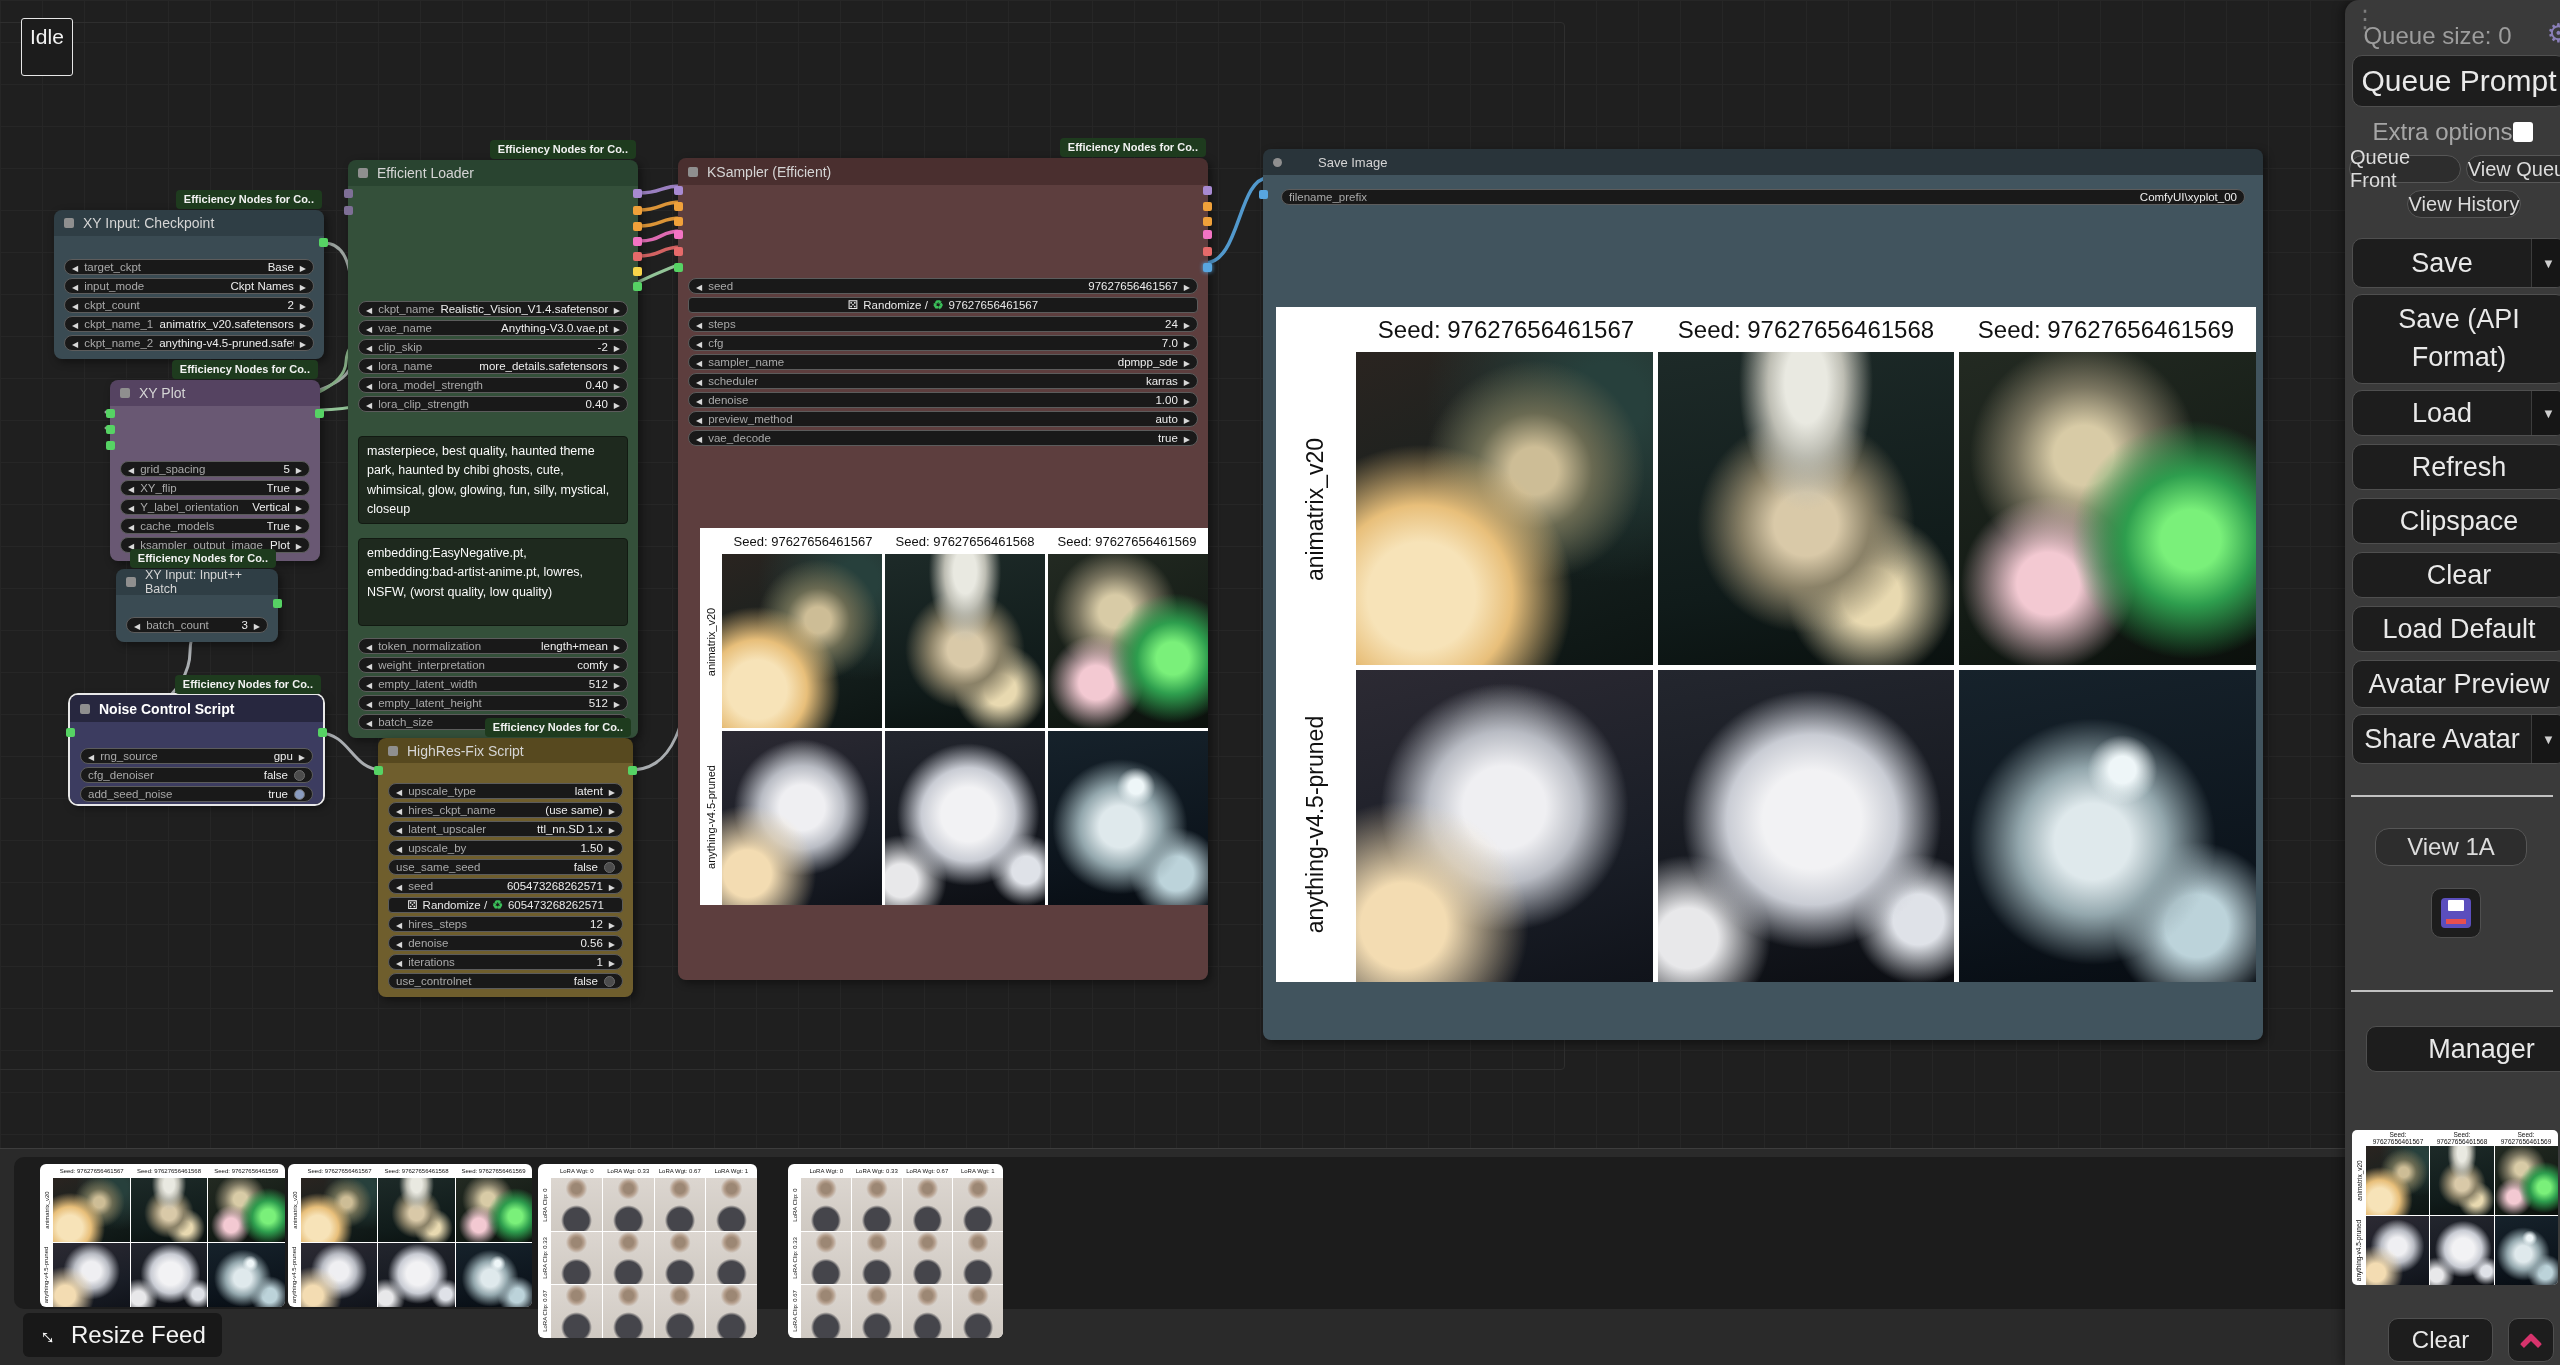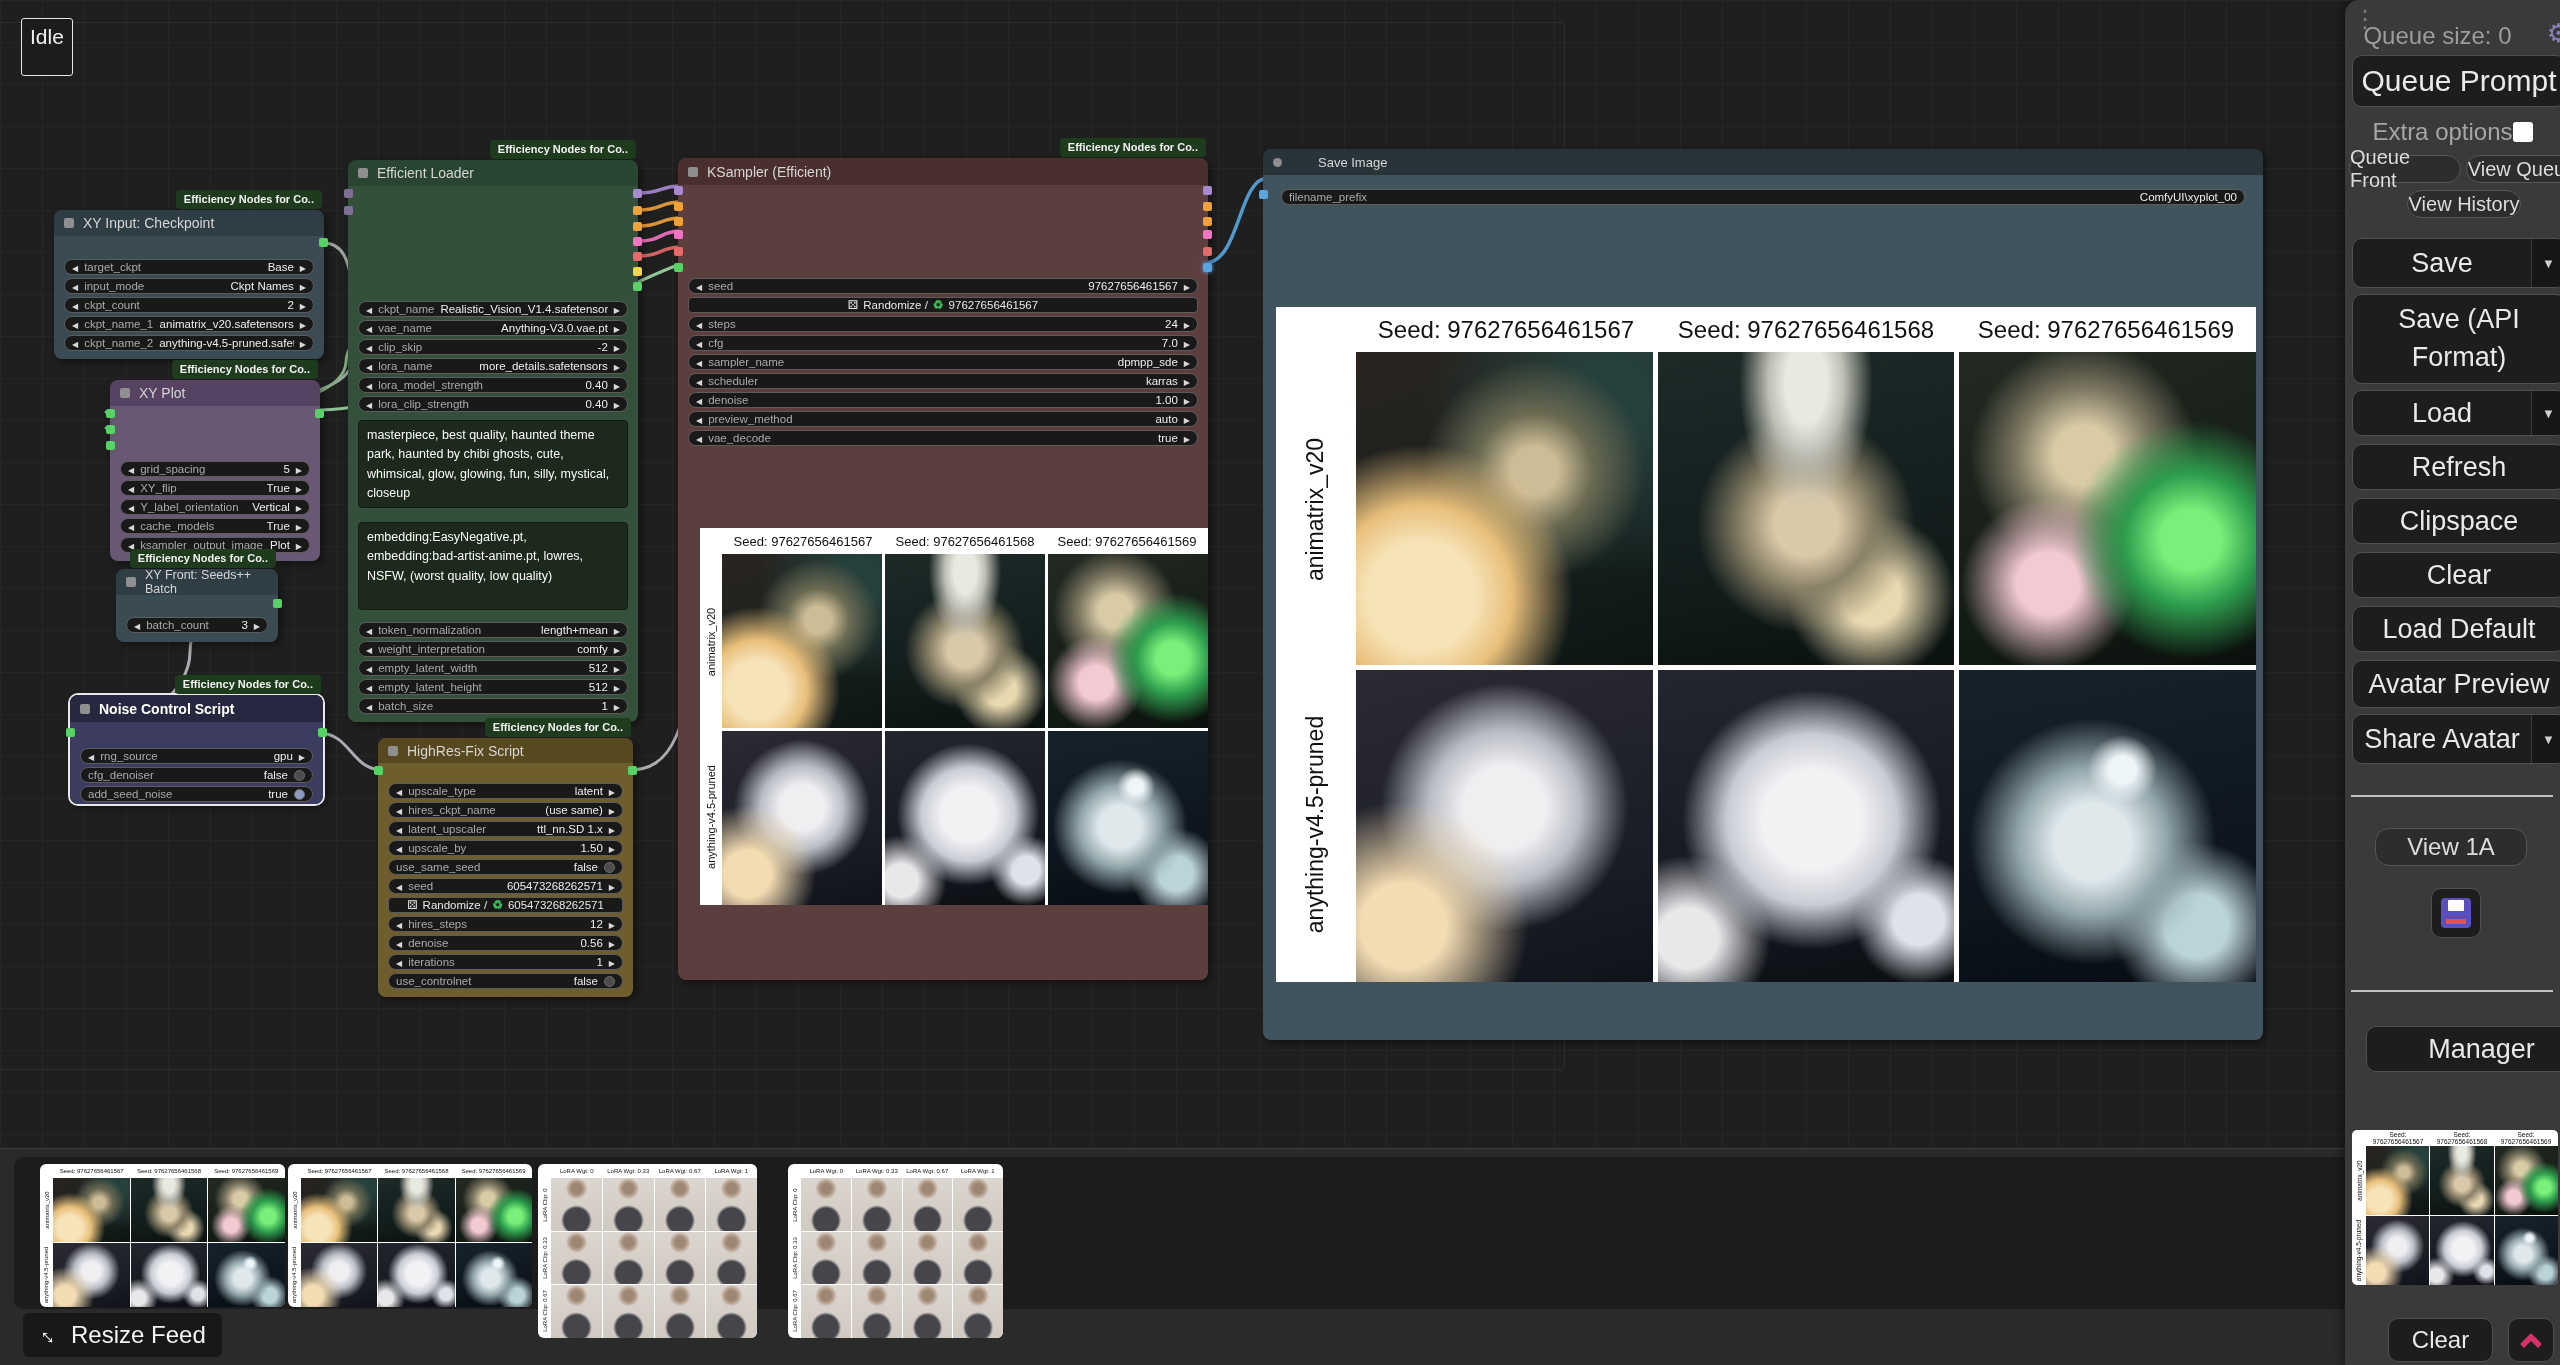--- a/index.html
+++ b/index.html
@@ -272,21 +272,21 @@
           <span class="wvalue">Plot</span>
           <span class="arr-r"></span>
         </div>
     </div>
   </div>
 
   <div class="node n-slate" style="left:116px;top:569px;width:162px;">
     <div class="node-badge">Efficiency Nodes for Co..</div>
     <div class="node-header" style="font-size:12.5px;">
       <span class="tdot"></span>
-      <span>XY Front: Seeds++ Batch</span>
+      <span>XY Input: Input++ Batch</span>
     </div>
     <div class="node-body" style="padding-top:19px;padding-bottom:9px;">
       <span class="slot" style="right:-4px;top:4px;background:#56d364;"></span>
       <div class="widget">
           <span class="arr-l"></span>
           <span class="wlabel">batch_count</span>
           <span class="wvalue">3</span>
           <span class="arr-r"></span>
         </div>
     </div>
@@ -365,21 +365,21 @@
           <span class="wlabel">lora_model_strength</span>
           <span class="wvalue">0.40</span>
           <span class="arr-r"></span>
         </div>
       <div class="widget">
           <span class="arr-l"></span>
           <span class="wlabel">lora_clip_strength</span>
           <span class="wvalue">0.40</span>
           <span class="arr-r"></span>
         </div>
-      <div class="ta" style="height:88px;margin-top:8px;">masterpiece, best quality, haunted theme park, haunted by chibi ghosts, cute, whimsical, glow, glowing, fun, silly, mystical, closeup</div>
+      <div class="ta" style="height:88px;margin-top:24px;">masterpiece, best quality, haunted theme park, haunted by chibi ghosts, cute, whimsical, glow, glowing, fun, silly, mystical, closeup</div>
       <div class="ta" style="height:88px;margin-top:14px;">embedding:EasyNegative.pt, embedding:bad-artist-anime.pt, lowres, NSFW, (worst quality, low quality)</div>
       <div class="widget" style="margin-top:12px;">
           <span class="arr-l"></span>
           <span class="wlabel">token_normalization</span>
           <span class="wvalue">length+mean</span>
           <span class="arr-r"></span>
         </div>
       <div class="widget">
           <span class="arr-l"></span>
           <span class="wlabel">weight_interpretation</span>

